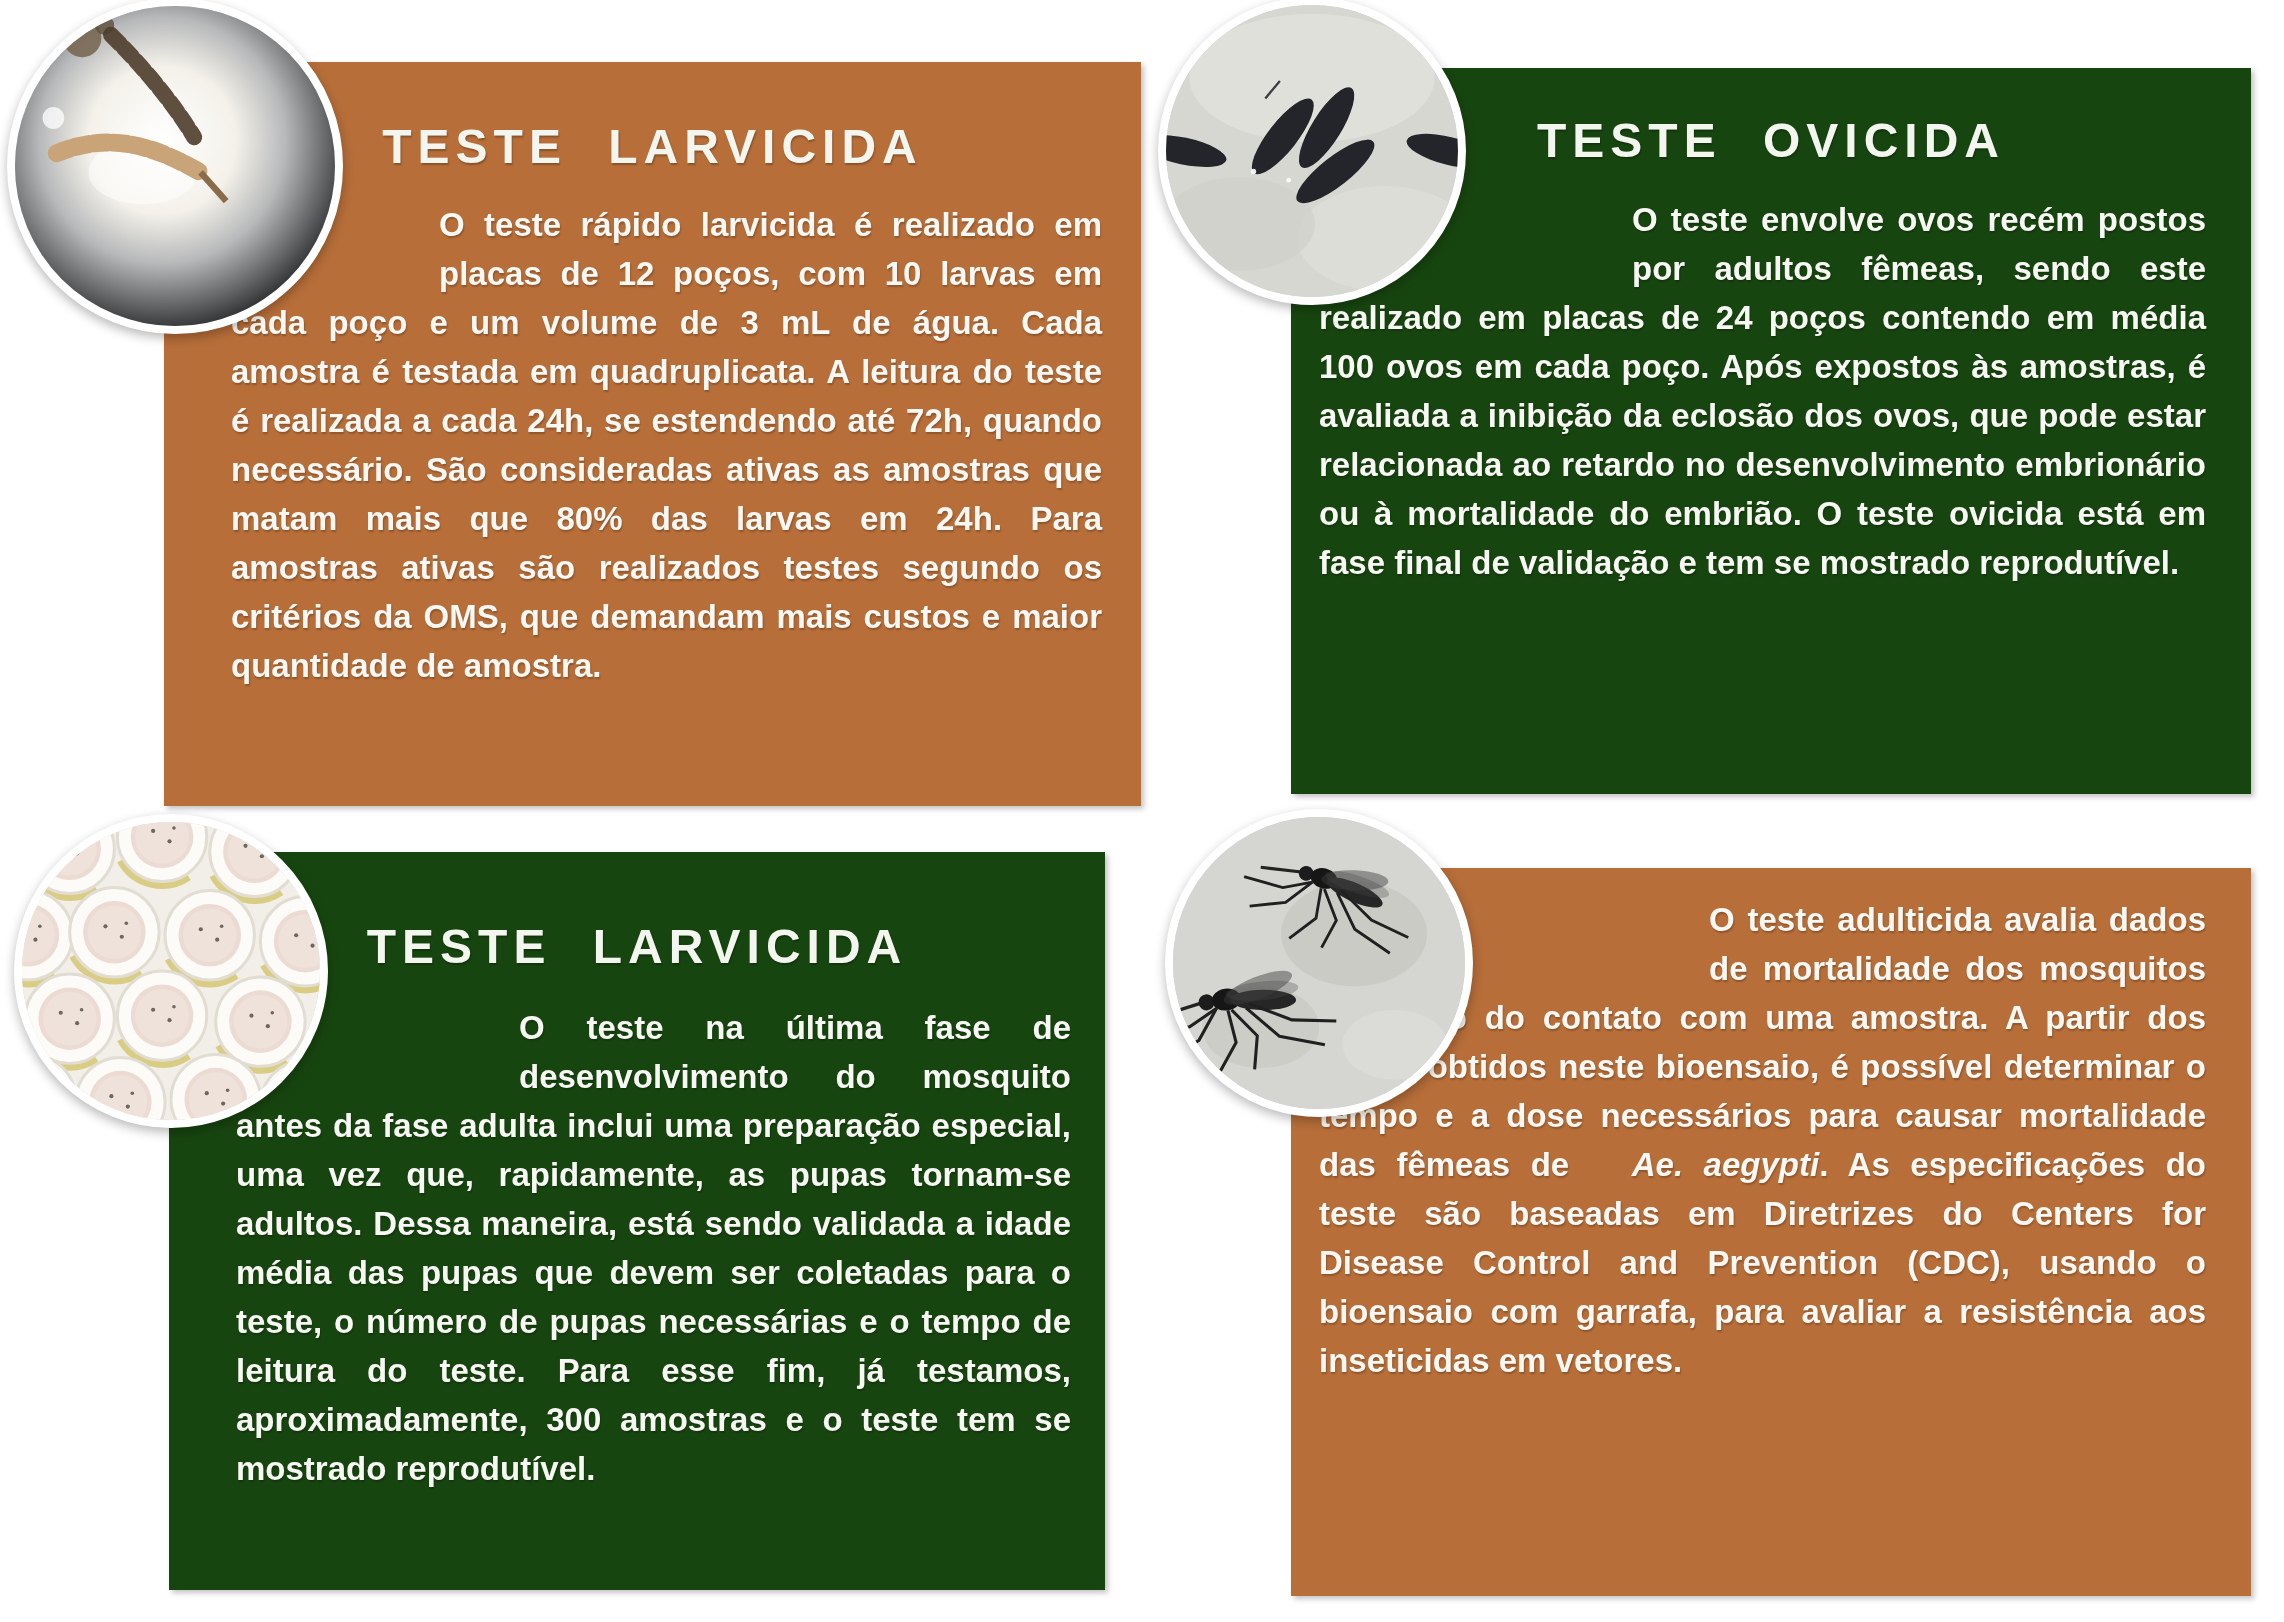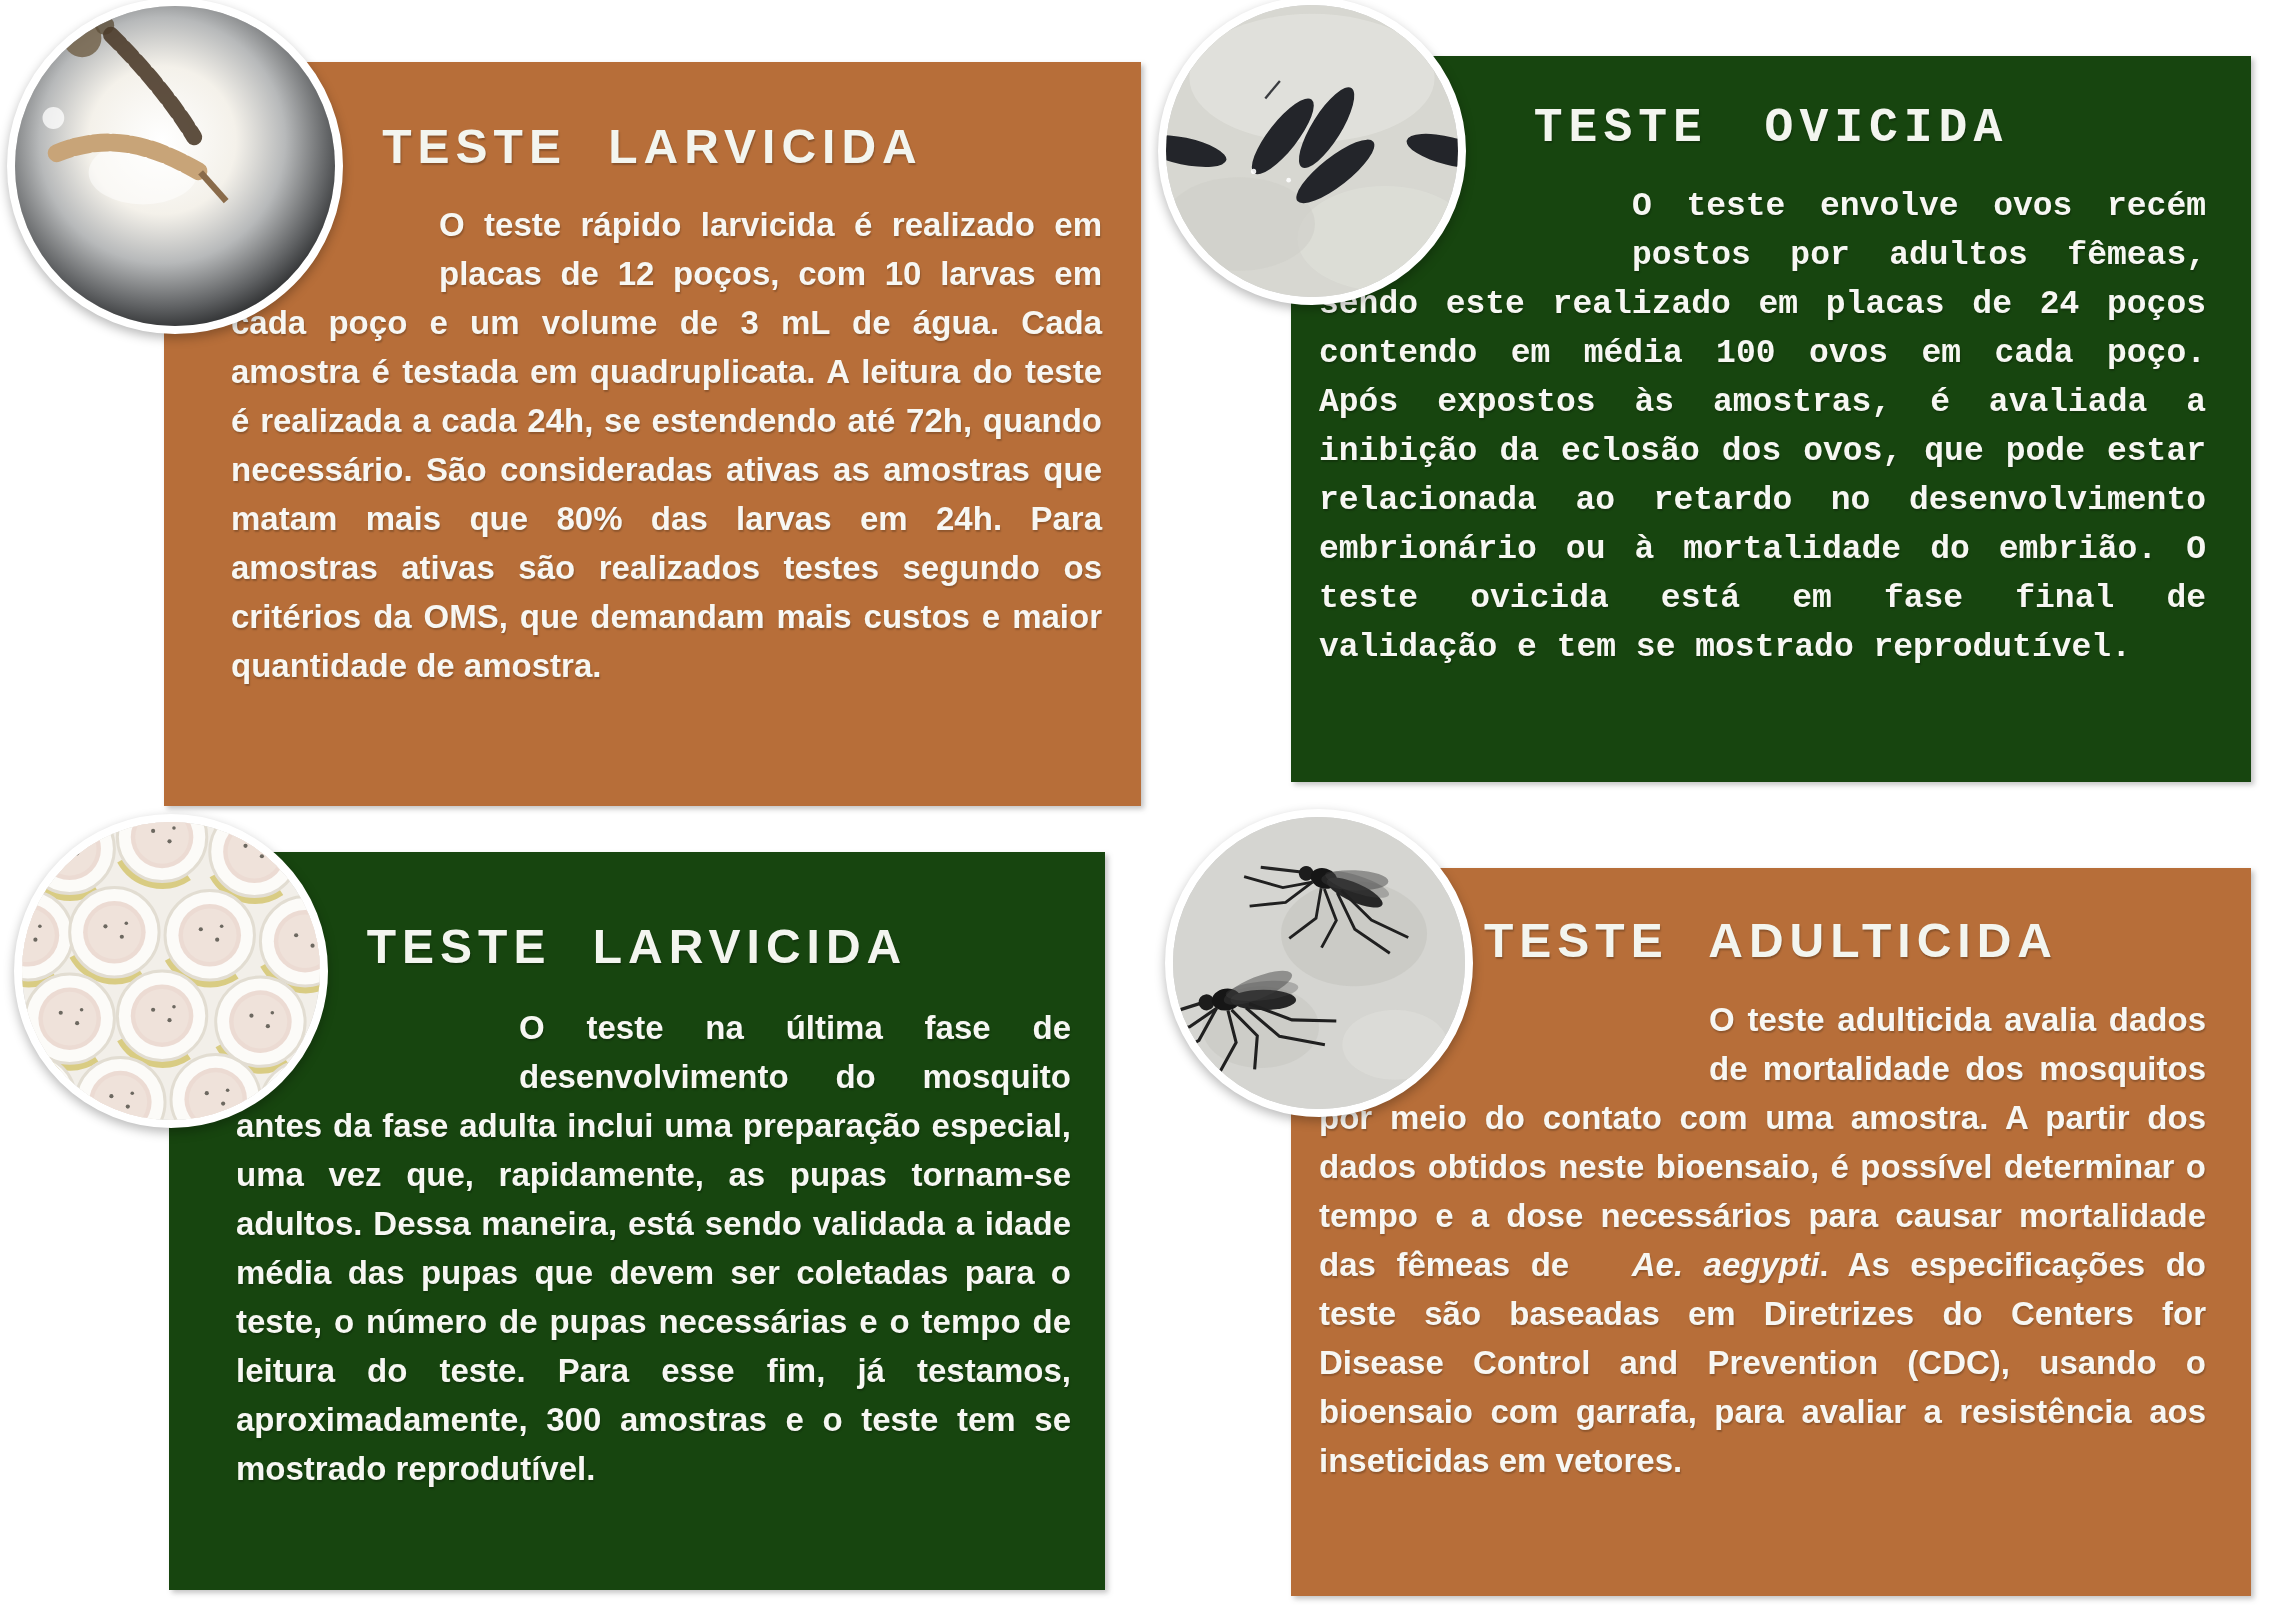--- a/index.html
+++ b/index.html
@@ -75,21 +75,21 @@
         <path d="M30 9 C38 17 48 28 56 41" stroke="#4d3c2b" stroke-width="5" stroke-dasharray="4 1.6" stroke-linecap="round" fill="none" opacity="0.9"></path>
         <ellipse cx="40" cy="52" rx="17" ry="10" fill="#ffffff" opacity="0.5"></ellipse>
         <path d="M13 46 C30 39 44 44 58 52" stroke="#c8a478" stroke-width="5.6" stroke-dasharray="4.5 1.5" stroke-linecap="round" fill="none"></path>
         <path d="M58 52 L66 61" stroke="#8a6b4a" stroke-width="2" fill="none"></path>
         <circle cx="12" cy="35" r="3.4" fill="#ffffff" opacity="0.75"></circle>
       </svg>
     </div>
   </section>
 
   <section class="panel p2">
-    <div class="box green" style="left:1291px;top:56px;width:960px;height:726px;font-family:Liberation Mono, monospace;">
+    <div class="box green" style="left:1291px;top:68px;width:960px;height:726px;">
       <h2 class="title">TESTE OVICIDA</h2>
       <p class="body-text"><span class="sp sp1"></span><span class="sp sp2"></span><span>O teste envolve ovos recém postos por adultos fêmeas, sendo este realizado em placas de 24 poços contendo em média 100 ovos em cada poço. Após expostos às amostras, é avaliada a inibição da eclosão dos ovos, que pode estar relacionada ao retardo no desenvolvimento embrionário ou à mortalidade do embrião. O teste ovicida está em fase final de validação e tem se mostrado reprodutível.</span></p>
     </div>
     <div class="photo" style="left:1158px;top:-3.4px;width:308px;height:308px;">
       <svg viewBox="0 0 100 100" preserveAspectRatio="none">
         <rect x="0" y="0" width="100" height="100" fill="#d7d7d1"></rect>
         <ellipse cx="50" cy="25" rx="42" ry="22" fill="#e3e3dd" opacity="0.75"></ellipse>
         <ellipse cx="75" cy="80" rx="30" ry="18" fill="#dedfd8" opacity="0.7"></ellipse>
         <ellipse cx="25" cy="75" rx="26" ry="16" fill="#cfcfc8" opacity="0.6"></ellipse>
         <g fill="#23252a">
@@ -138,21 +138,20 @@
         <use href="#cup" x="3" y="93"></use>
         <use href="#cup" x="33" y="94"></use>
         <use href="#cup" x="65" y="93"></use>
         <use href="#cup" x="95" y="95"></use>
       </svg>
     </div>
   </section>
 
   <section class="panel p4">
     <div class="box orange" style="left:1291px;top:868px;width:960px;height:728px;">
-      <h2 class="title">TESTE ADULTICIDA</h2>
       <p class="body-text"><span class="sp sp1"></span><span class="sp sp2"></span><span>O teste adulticida avalia dados de mortalidade dos mosquitos por meio do contato com uma amostra. A partir dos dados obtidos neste bioensaio, é possível determinar o tempo e a dose necessários para causar mortalidade das fêmeas de <i>Ae. aegypti</i>. As especificações do teste são baseadas em Diretrizes do Centers for Disease Control and Prevention (CDC), usando o bioensaio com garrafa, para avaliar a resistência aos inseticidas em vetores.</span></p>
     </div>
     <div class="photo" style="left:1165px;top:809px;width:308px;height:308px;">
       <svg viewBox="0 0 100 100" preserveAspectRatio="none">
         <defs>
           <g id="mosq">
             <line x1="-22" y1="2" x2="-10" y2="0" stroke="#232323" stroke-width="0.9"></line>
             <circle cx="-8.5" cy="0" r="2.2" fill="#1c1c1c"></circle>
             <ellipse cx="-3" cy="0" rx="4" ry="3" fill="#161616"></ellipse>
             <ellipse cx="7" cy="1.5" rx="9" ry="2.8" fill="#262626" transform="rotate(8 7 1.5)"></ellipse>

